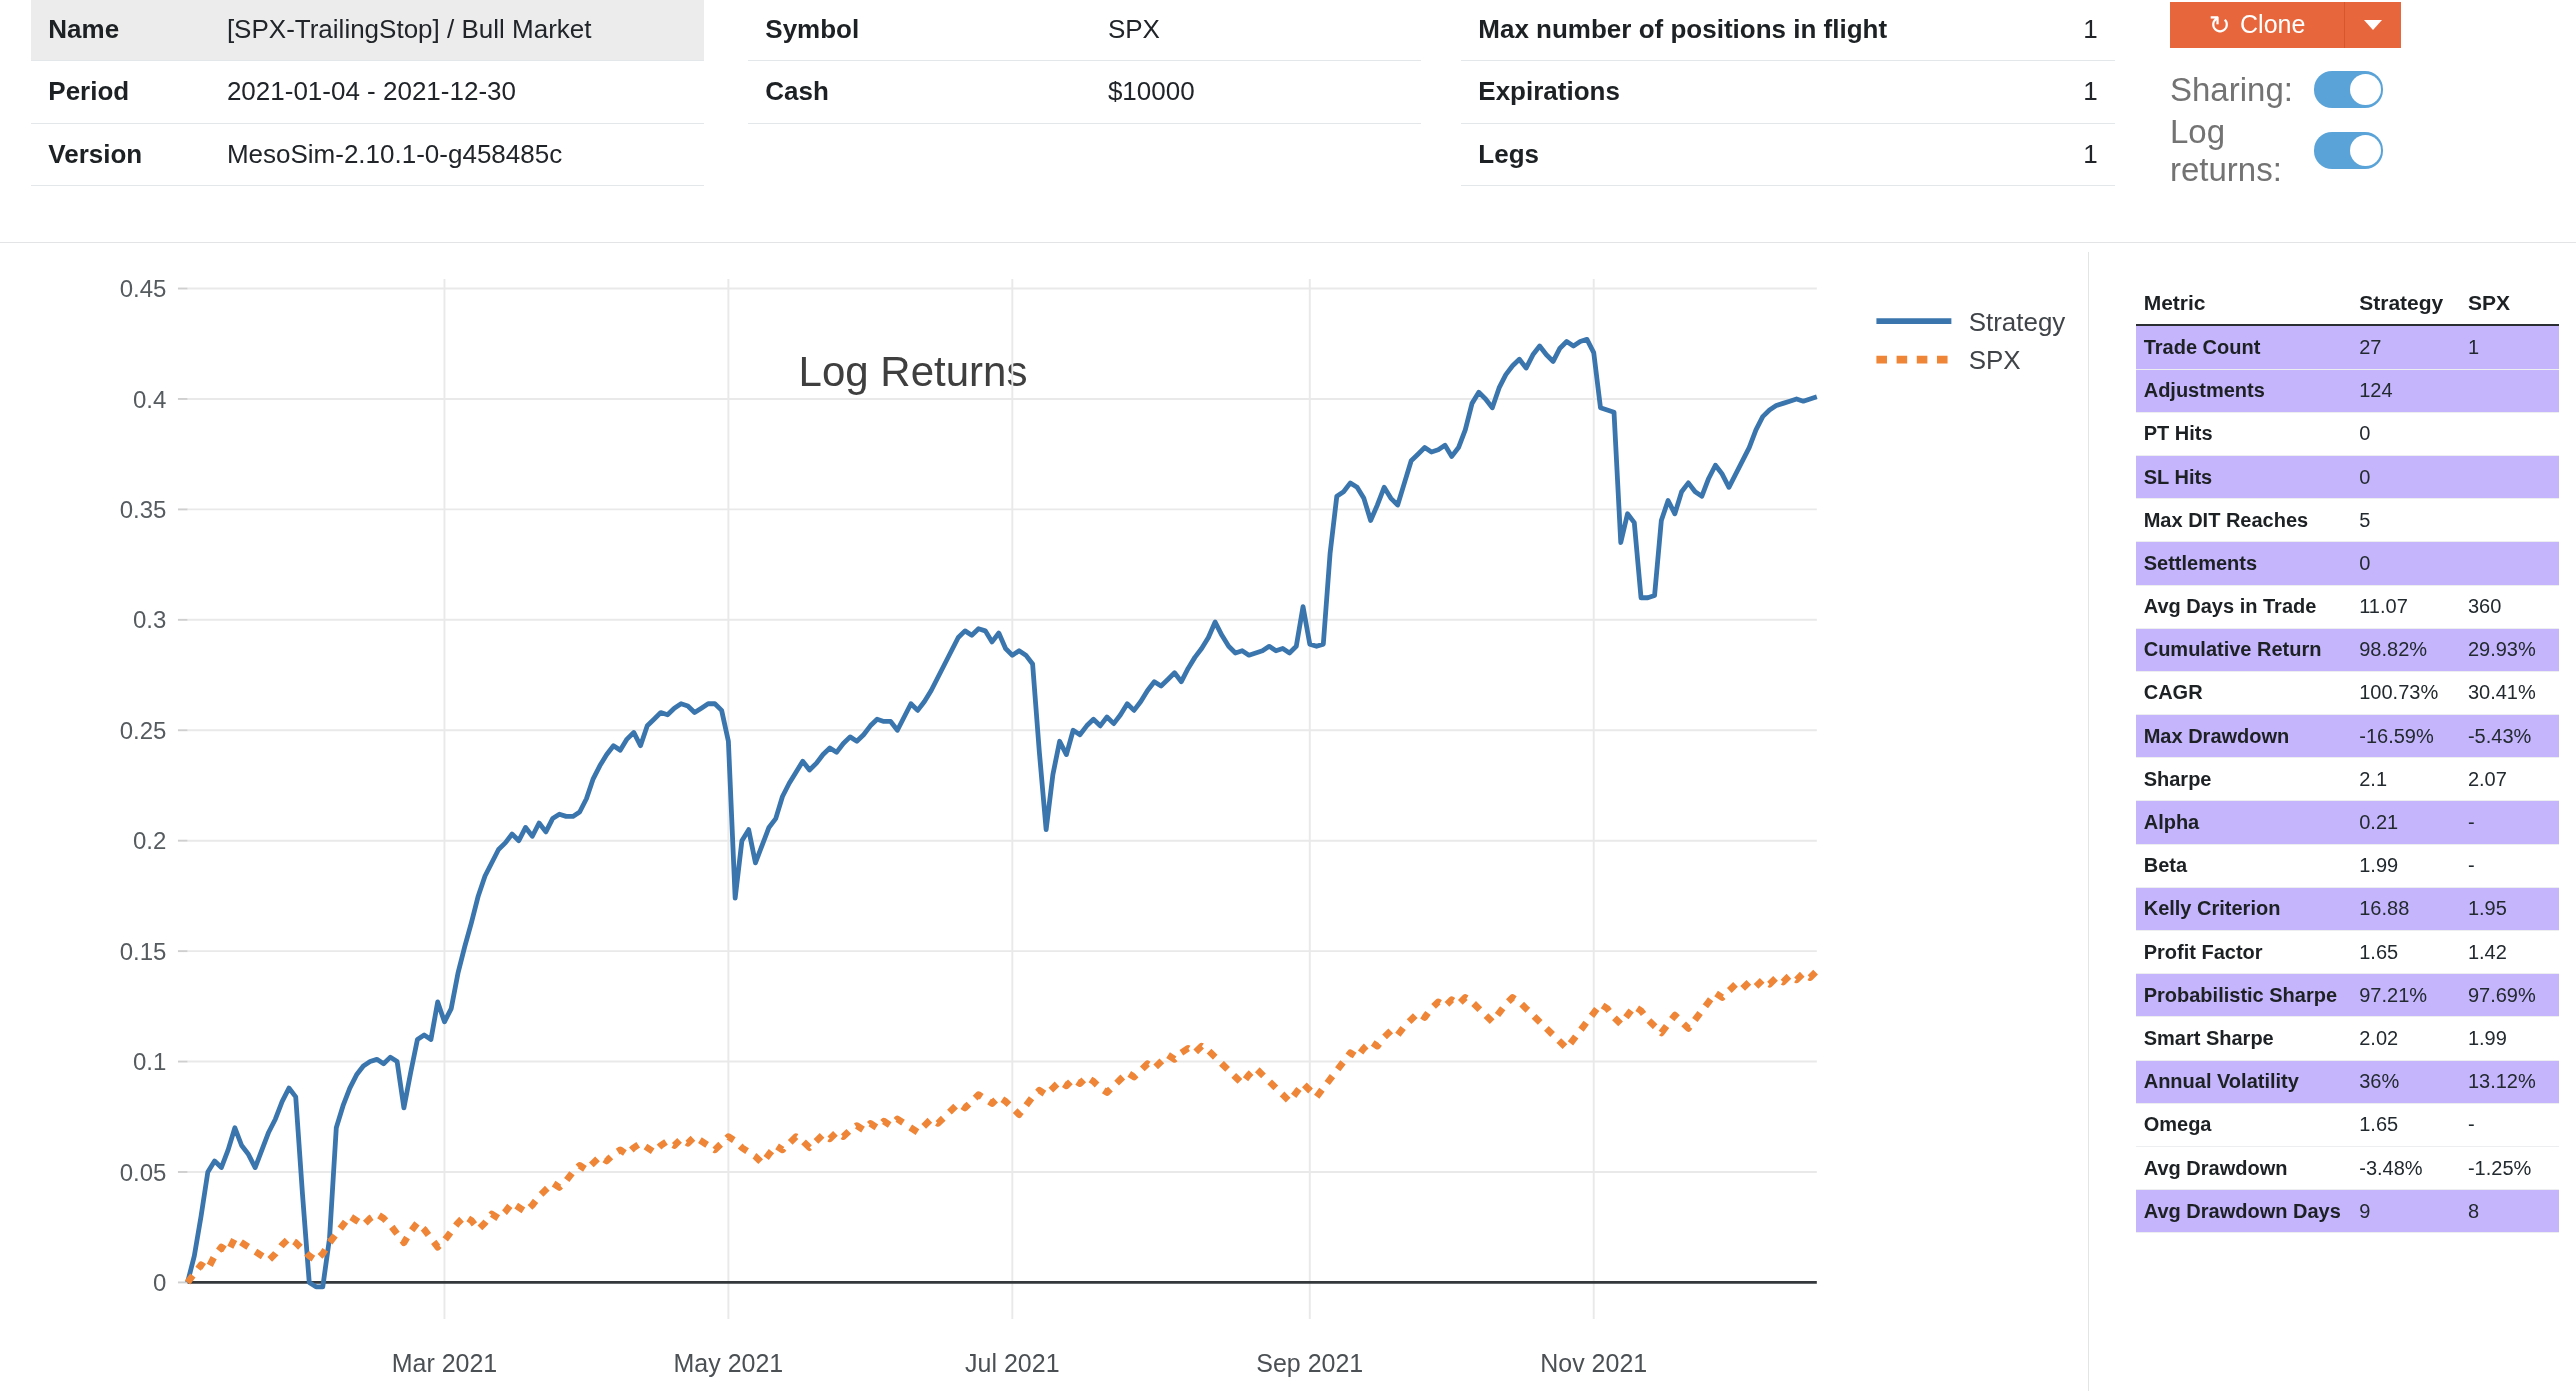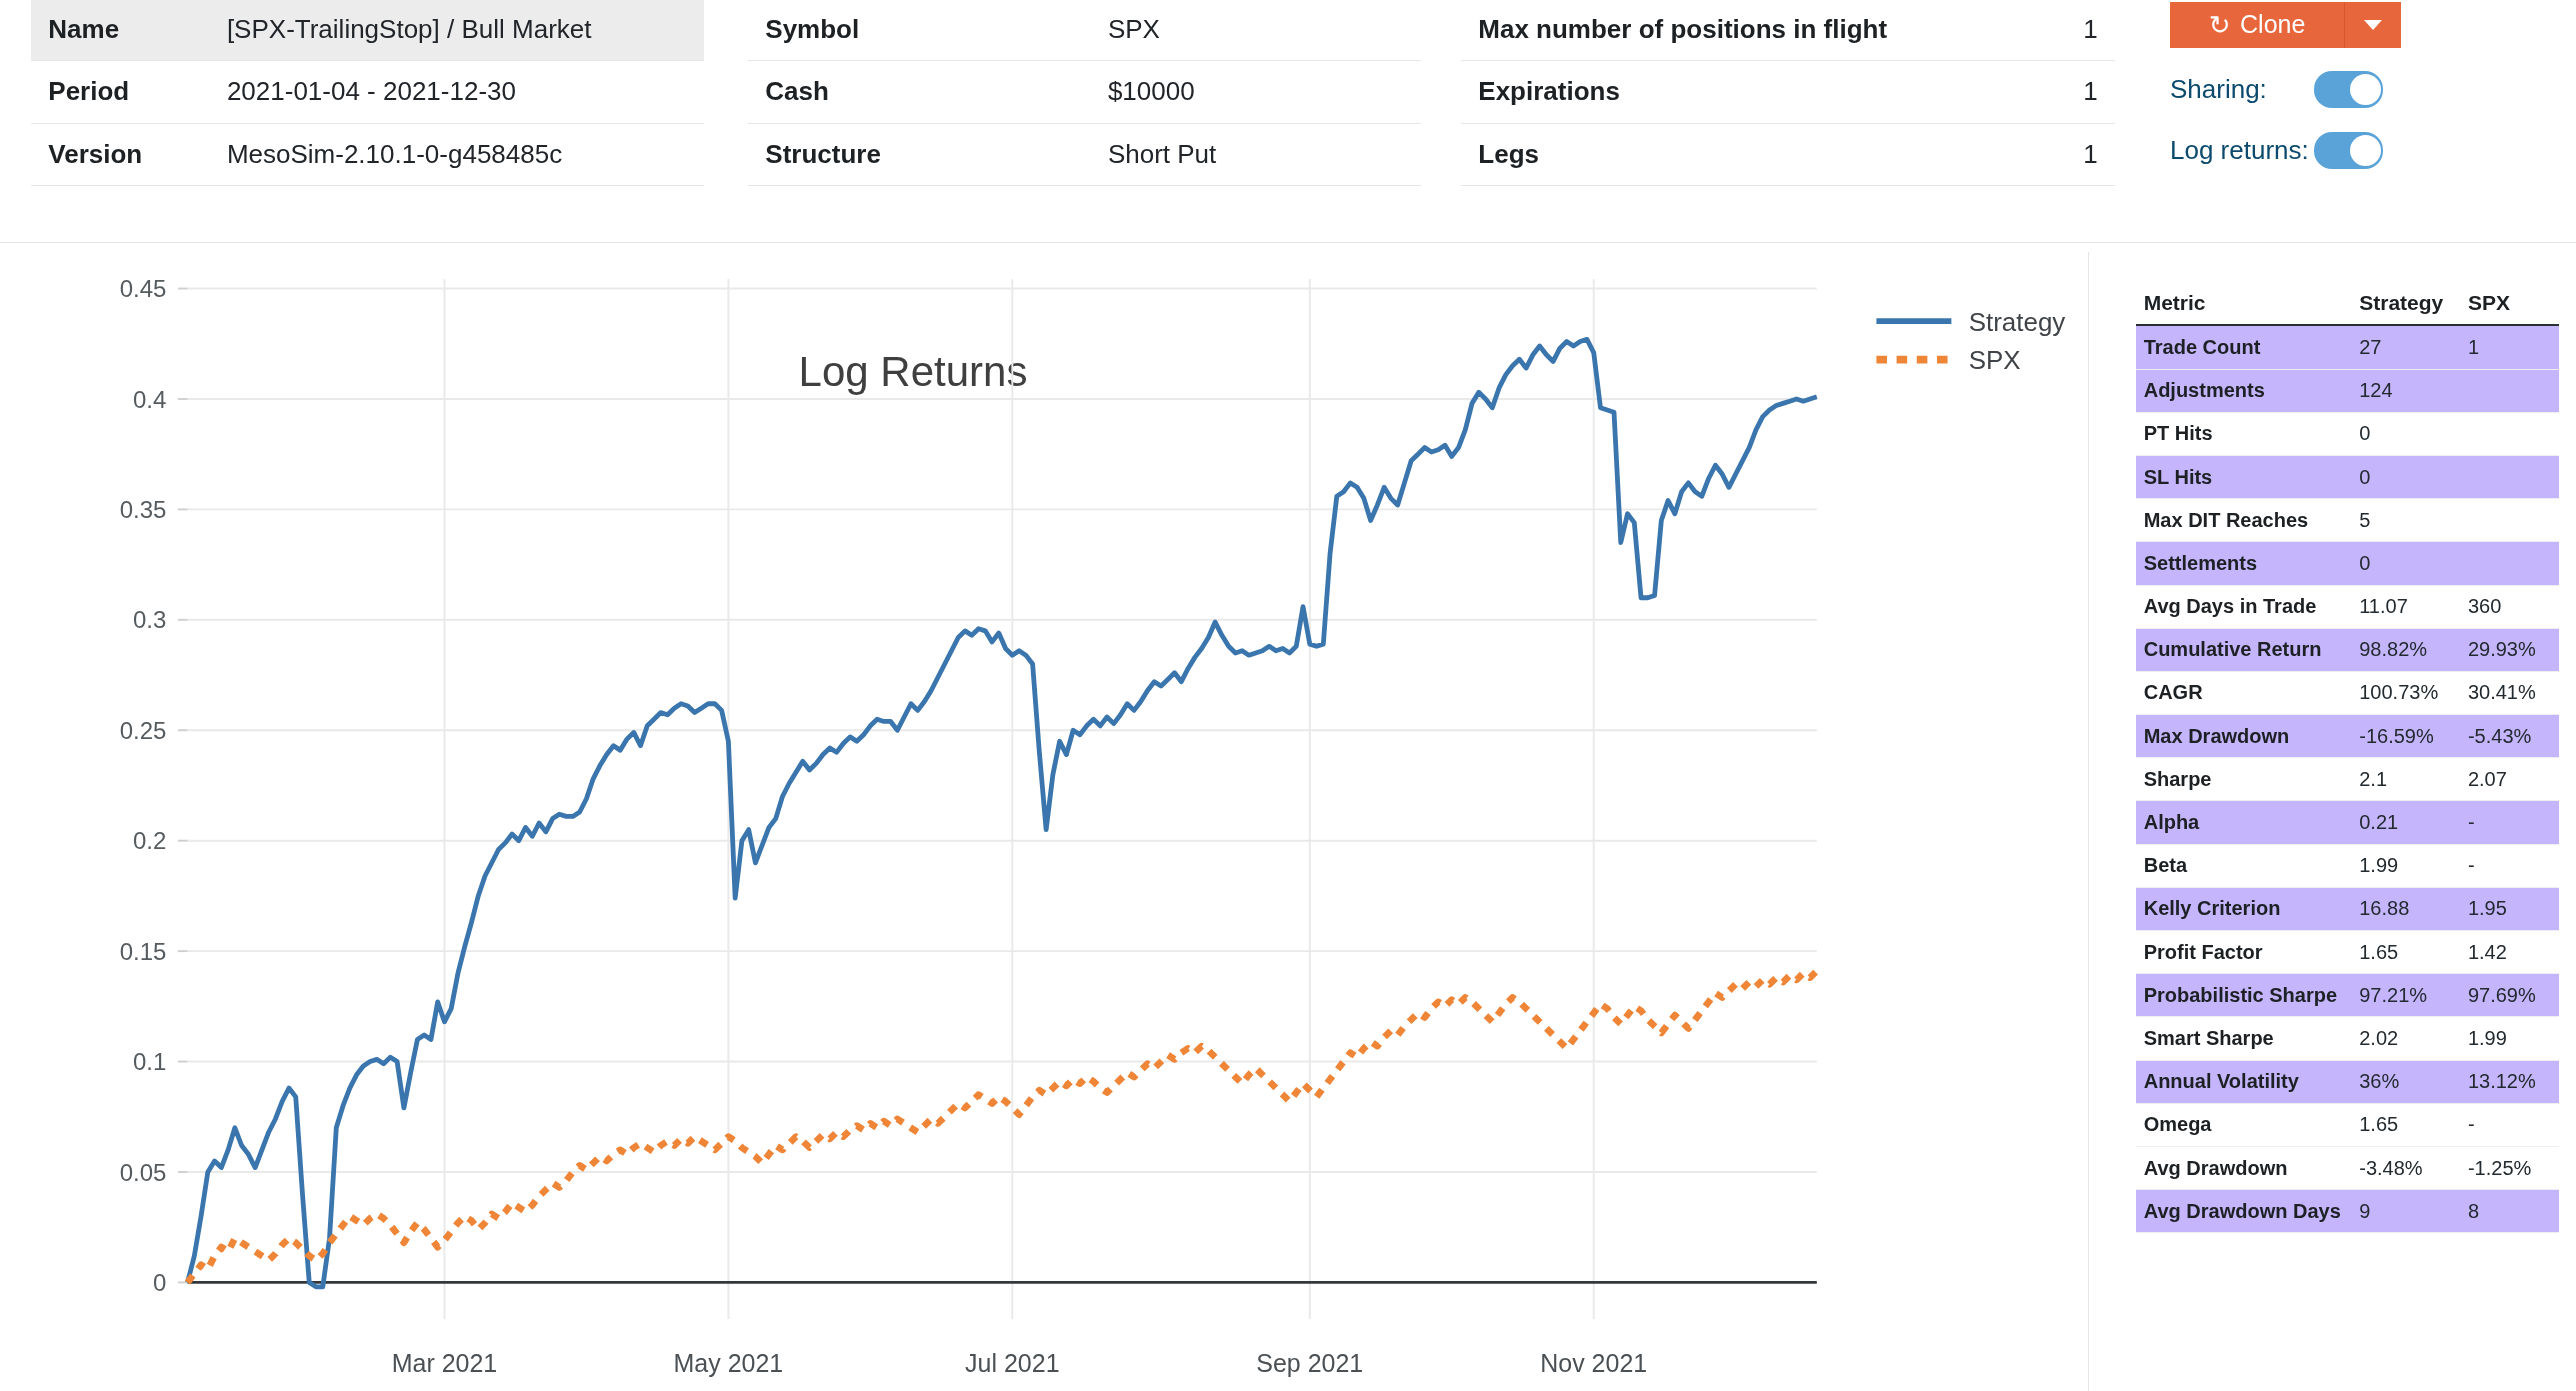--- a/index.html
+++ b/index.html
@@ -93,22 +93,22 @@
     border-right: 9.6px solid transparent;
     border-top: 10.6px solid #fff;
   }
   .ctl-row {
     display: flex;
     align-items: center;
     margin-top: 23px;
     height: 38px;
   }
   .ctl-label {
-    font-size: 26px;
-    color: #0c4a6e;
+    font-size: 33px;
+    color: #737373;
     width: 144px;
   }
   .switch {
     position: relative;
     width: 69px;
     height: 37px;
     border-radius: 18px;
     background: #5aa3d8;
     cursor: pointer;
     flex: none;
@@ -226,24 +226,20 @@
 
     <table class="hdr-table" id="tbl-b">
       <tbody>
           <tr>
             <td class="k">Symbol</td>
             <td class="v">SPX</td>
           </tr>
           <tr>
             <td class="k">Cash</td>
             <td class="v">$10000</td>
-          </tr>
-          <tr>
-            <td class="k">Structure</td>
-            <td class="v">Short Put</td>
           </tr>
         </tbody>
     </table>
 
     <table class="hdr-table" id="tbl-c">
       <tbody>
           <tr>
             <td class="k">Max number of positions in flight</td>
             <td class="v num">1</td>
           </tr>

